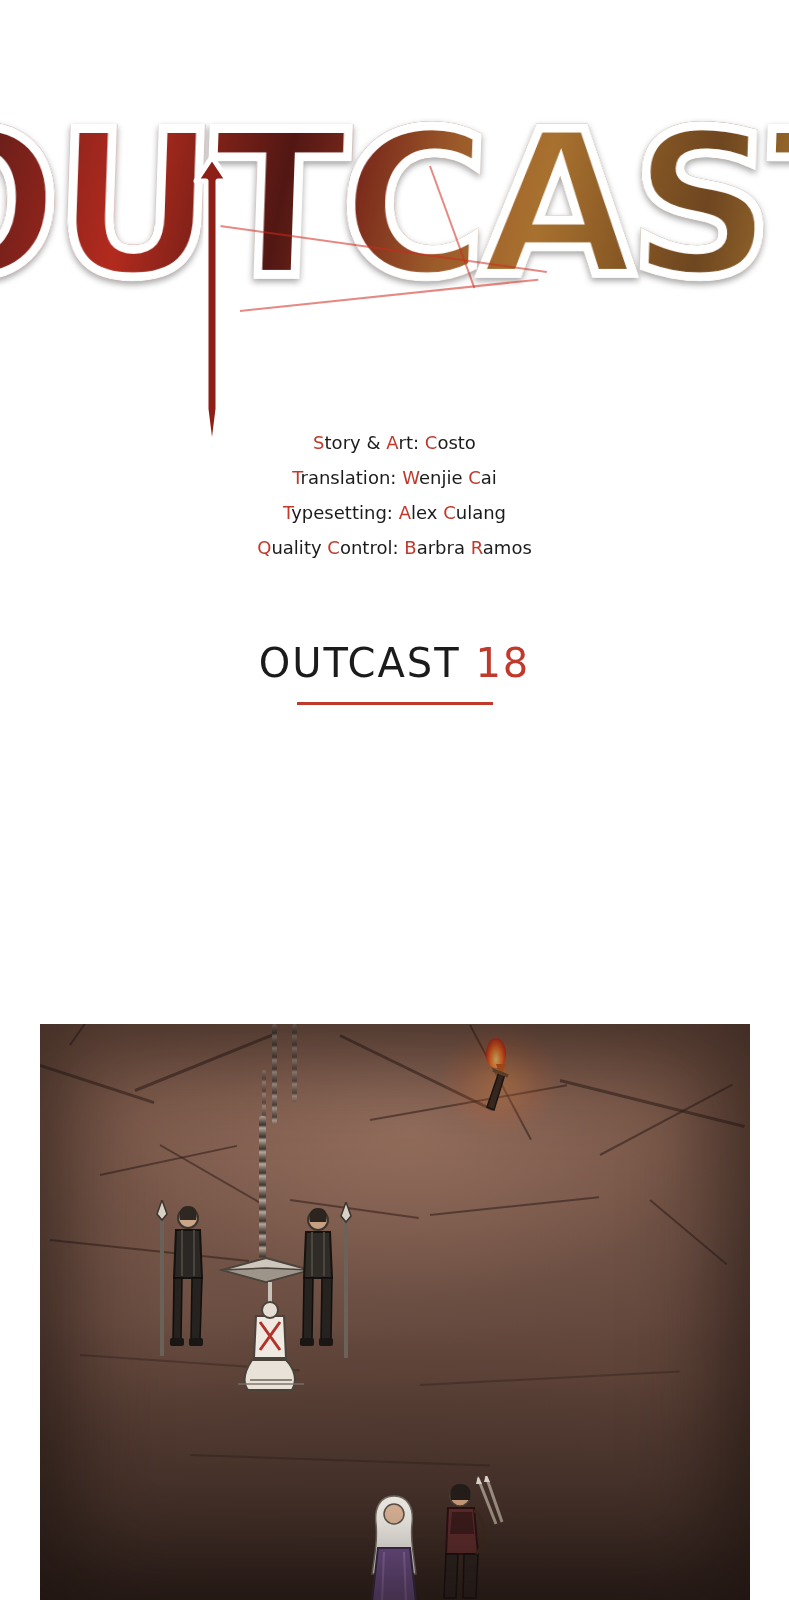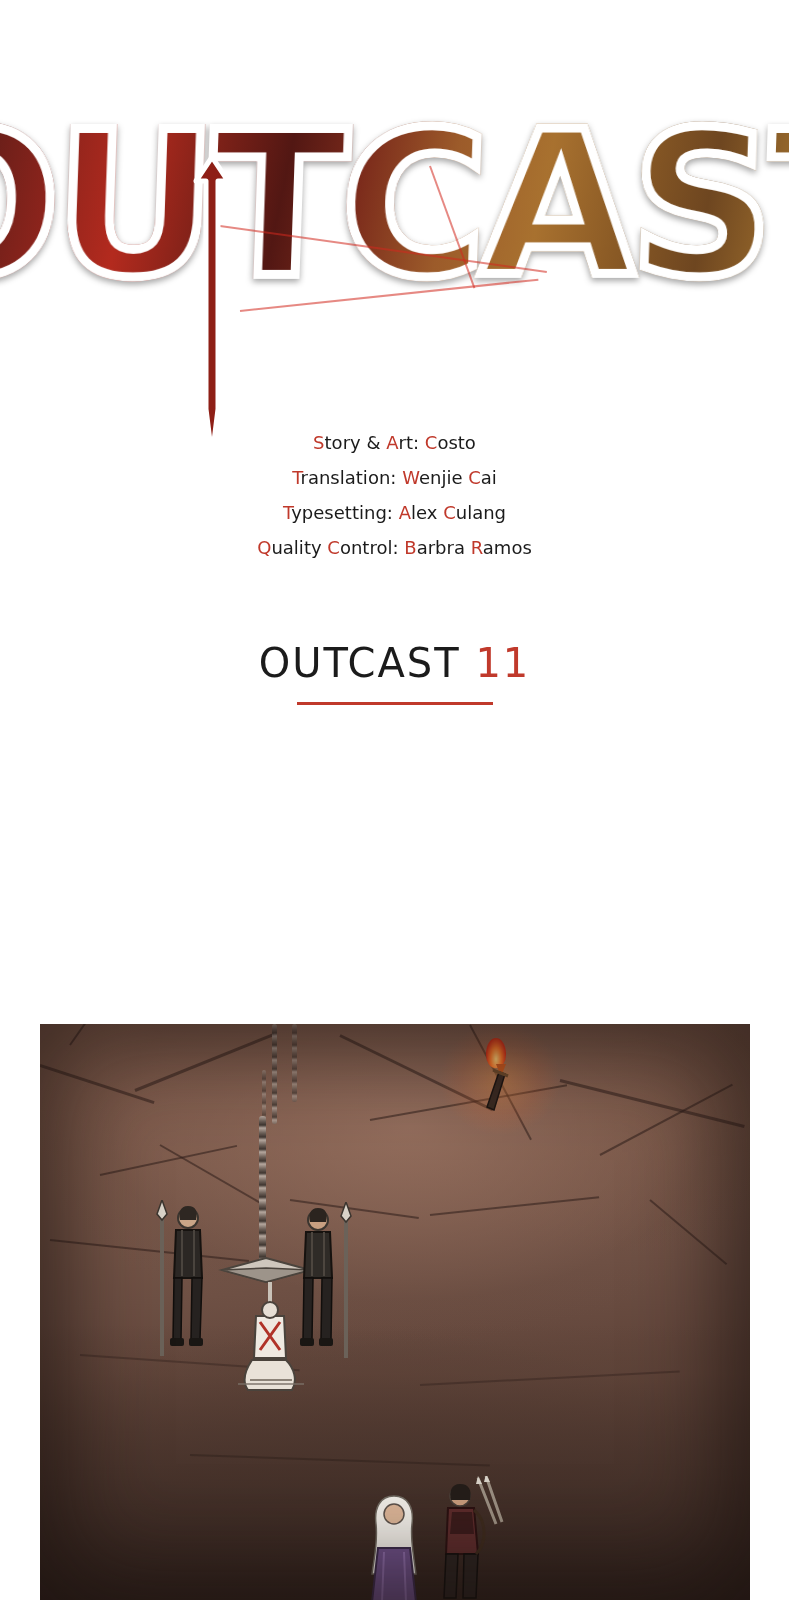--- a/index.html
+++ b/index.html
@@ -201,21 +201,21 @@
 </div>
 
 <div class="credits">
   <div class="row"><span style="color: rgb(192, 57, 43);">S</span><span>t</span><span>o</span><span>r</span><span>y</span><span> </span><span>&amp;</span><span> </span><span style="color: rgb(192, 57, 43);">A</span><span>r</span><span>t</span><span>:</span><span> </span><span style="color: rgb(192, 57, 43);">C</span><span>o</span><span>s</span><span>t</span><span>o</span></div>
   <div class="row"><span style="color: rgb(192, 57, 43);">T</span><span>r</span><span>a</span><span>n</span><span>s</span><span>l</span><span>a</span><span>t</span><span>i</span><span>o</span><span>n</span><span>:</span><span> </span><span style="color: rgb(192, 57, 43);">W</span><span>e</span><span>n</span><span>j</span><span>i</span><span>e</span><span> </span><span style="color: rgb(192, 57, 43);">C</span><span>a</span><span>i</span></div>
   <div class="row"><span style="color: rgb(192, 57, 43);">T</span><span>y</span><span>p</span><span>e</span><span>s</span><span>e</span><span>t</span><span>t</span><span>i</span><span>n</span><span>g</span><span>:</span><span> </span><span style="color: rgb(192, 57, 43);">A</span><span>l</span><span>e</span><span>x</span><span> </span><span style="color: rgb(192, 57, 43);">C</span><span>u</span><span>l</span><span>a</span><span>n</span><span>g</span></div>
   <div class="row"><span style="color: rgb(192, 57, 43);">Q</span><span>u</span><span>a</span><span>l</span><span>i</span><span>t</span><span>y</span><span> </span><span style="color: rgb(192, 57, 43);">C</span><span>o</span><span>n</span><span>t</span><span>r</span><span>o</span><span>l</span><span>:</span><span> </span><span style="color: rgb(192, 57, 43);">B</span><span>a</span><span>r</span><span>b</span><span>r</span><span>a</span><span> </span><span style="color: rgb(192, 57, 43);">R</span><span>a</span><span>m</span><span>o</span><span>s</span></div>
 </div>
 
 <div class="chapter">
-  <div class="chapter-title"><span>OUTCAST </span><span class="num">11</span></div>
+  <div class="chapter-title"><span>OUTCAST </span><span class="num">18</span></div>
   <div class="chapter-rule"></div>
 </div>
 
 <div class="panel">
   <div class="panel-bg"></div>
 
   <div class="rockline" style="left:0px;  top:40px;  width:120px; height:3px; transform:rotate(18deg);"></div>
   <div class="rockline" style="left:30px; top:20px;  width:90px;  height:2px; transform:rotate(-55deg);"></div>
   <div class="rockline" style="left:95px; top:65px;  width:150px; height:3px; transform:rotate(-22deg);"></div>
   <div class="rockline" style="left:120px;top:120px; width:120px; height:2px; transform:rotate(30deg);"></div>

